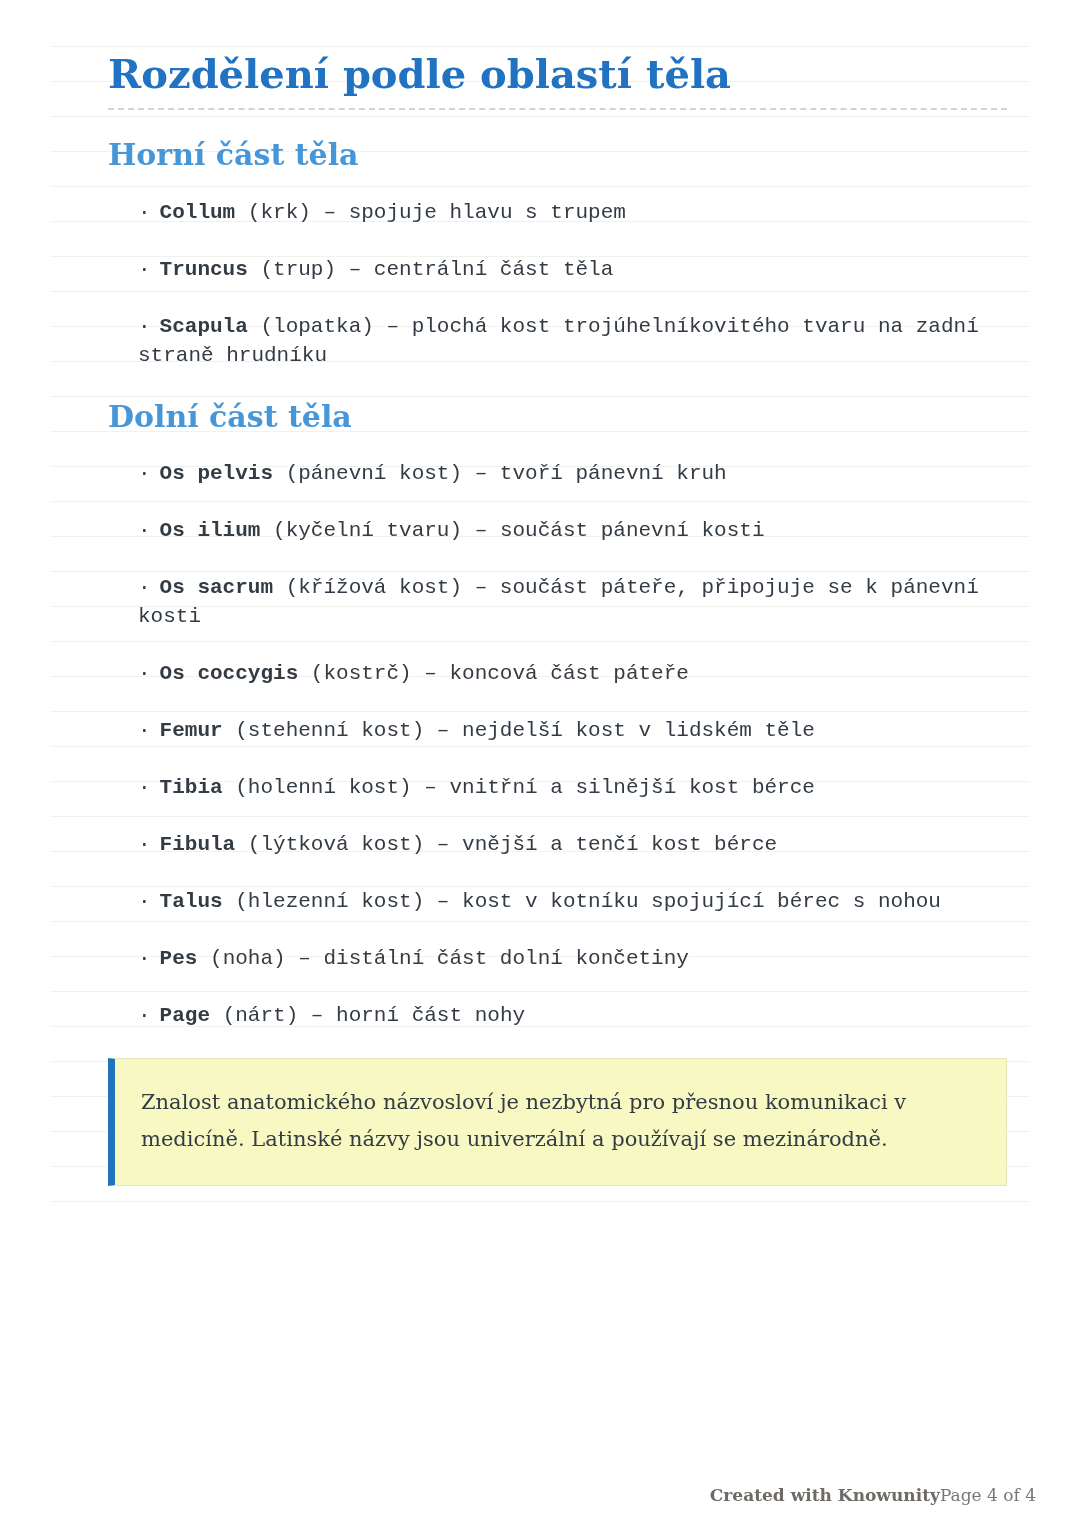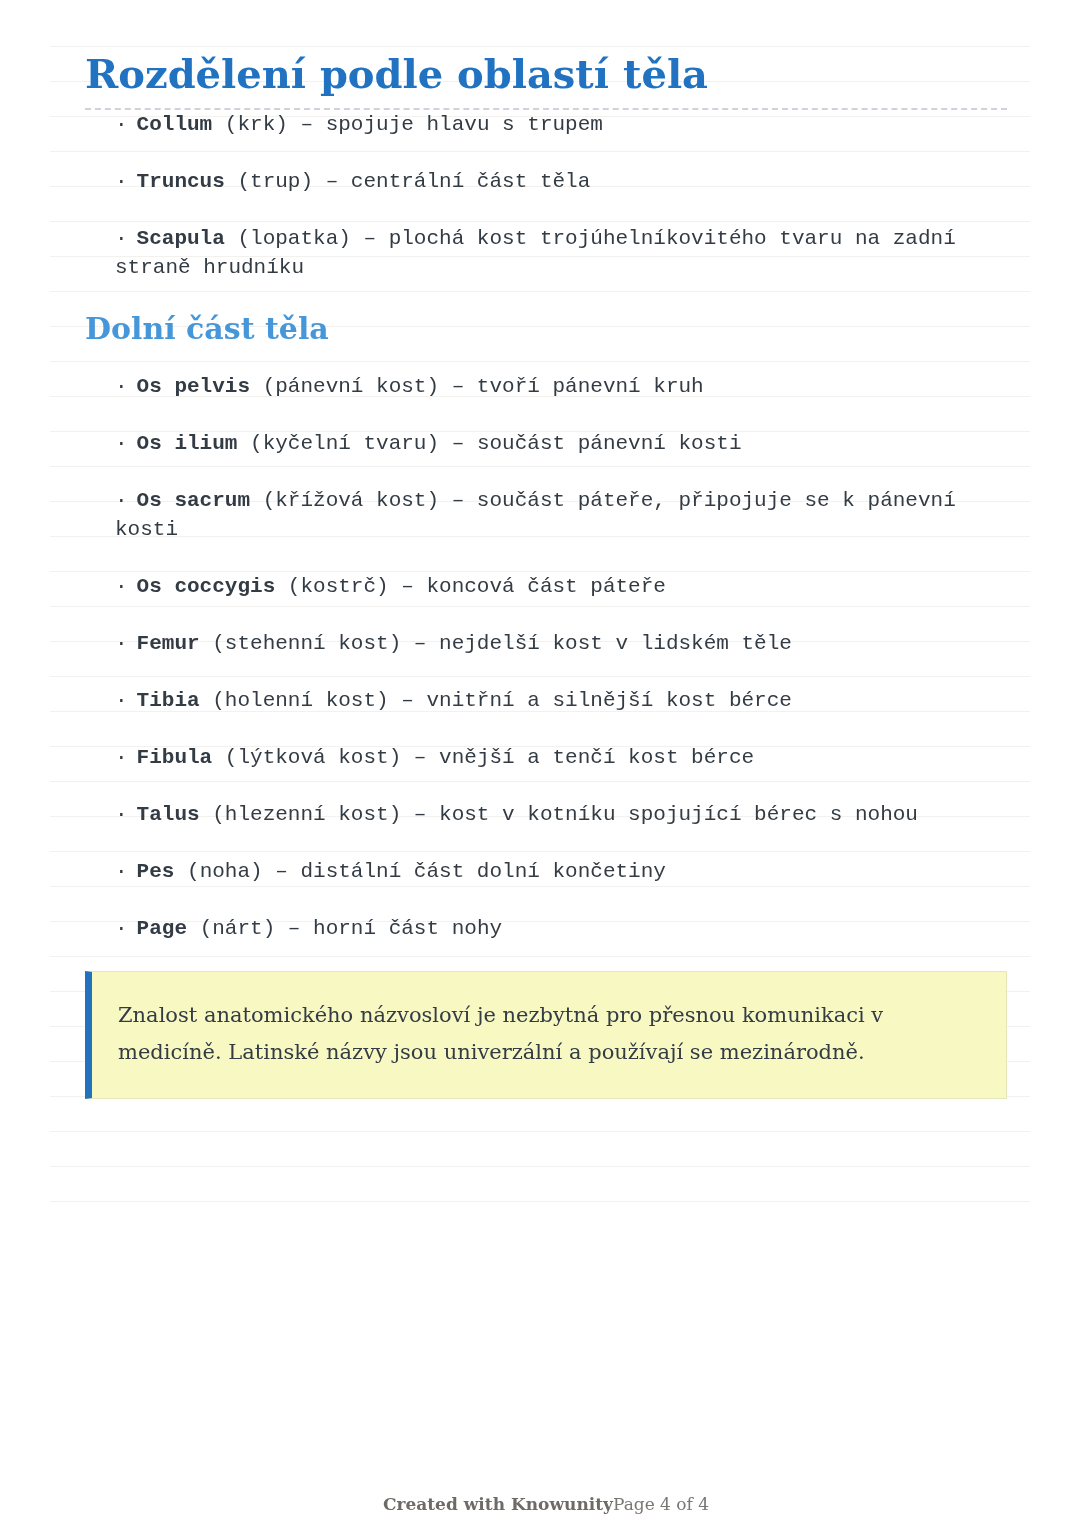--- a/index.html
+++ b/index.html
@@ -24,21 +24,21 @@
     height: 1185px;
     background: repeating-linear-gradient(
       to bottom,
       #f2f1ee 0px, #f2f1ee 1px,
       transparent 1px, transparent 35px
     );
     pointer-events: none;
   }
   .content {
     position: relative;
-    padding: 50px 73px 0 85px;
+    padding: 50px 73px 0 108px;
   }
   h1.page-title {
     margin: 0;
     padding: 0 0 10px 0;
     font-size: 40px;
     line-height: 1.2;
     font-weight: 700;
     color: #2173c2;
     border-bottom: 2px dashed #cdd3d8;
   }
@@ -76,38 +76,39 @@
   }
   .paragraph {
     margin: 26px 0 0 0;
     font-size: 21px;
     line-height: 35px;
   }
   .footer {
     position: absolute;
     left: 56px;
     right: 44px;
-    bottom: 13px;
+    bottom: 22px;
     display: flex;
-    justify-content: center;
+    justify-content: flex-end;
     align-items: baseline;
     font-size: 17px;
     color: #7a7672;
   }
   .footer .branding { font-weight: 700; color: #6e6a66; }
 </style>
 </head>
 <body>
 
 <div class="ruled"></div>
 
 <div class="content">
 
   <h1 class="page-title">Rozdělení podle oblastí těla</h1>
 
+  <h2 class="section-heading">Horní část těla</h2>
   <div class="list">
     <div class="item"><span class="bullet">·</span><span class="term">Collum</span><span class="desc"> (krk) – spojuje hlavu s trupem</span></div>
     <div class="item"><span class="bullet">·</span><span class="term">Truncus</span><span class="desc"> (trup) – centrální část těla</span></div>
     <div class="item"><span class="bullet">·</span><span class="term">Scapula</span><span class="desc"> (lopatka) – plochá kost trojúhelníkovitého tvaru na zadní straně hrudníku</span></div>
   </div>
 
   <h2 class="section-heading">Dolní část těla</h2>
   <div class="list">
     <div class="item"><span class="bullet">·</span><span class="term">Os pelvis</span><span class="desc"> (pánevní kost) – tvoří pánevní kruh</span></div>
     <div class="item"><span class="bullet">·</span><span class="term">Os ilium</span><span class="desc"> (kyčelní tvaru) – součást pánevní kosti</span></div>

